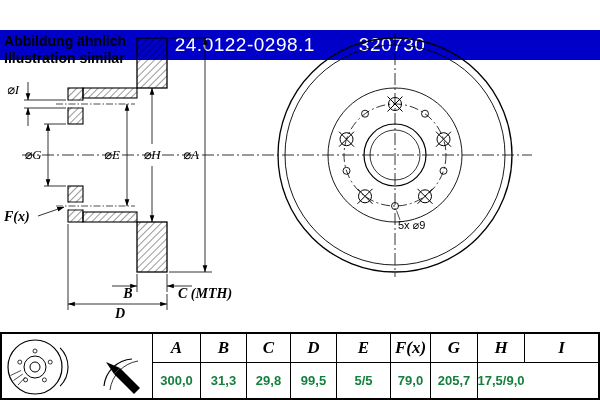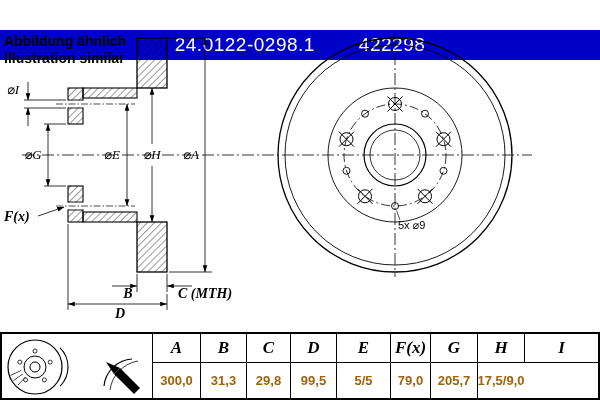--- a/index.html
+++ b/index.html
@@ -13,32 +13,32 @@
   .dim{font:italic 13px "Liberation Serif","DejaVu Sans",serif;fill:#000;}
   .dimb{font:italic bold 14px "Liberation Serif","DejaVu Sans",serif;fill:#000;}
   .holes{font:11px "Liberation Sans","DejaVu Sans",sans-serif;fill:#000;}
   .spec-table{position:absolute;left:0;top:332px;width:600px;height:68px;box-sizing:border-box;
         border:2px solid #000;display:grid;
         grid-template-columns:150px 48px 46px 44px 46px 54px 40px 47px 47px 1fr;
         grid-template-rows:29px 1fr;background:#fff;}
   .icon-cell{grid-row:1/3;grid-column:1;position:relative;}
   .cell{display:flex;align-items:center;justify-content:center;border-left:1px solid #000;}
   .hcell{border-bottom:1px solid #000;font:italic bold 17px "Liberation Serif",serif;color:#000;}
-  .vcell{font:bold 13px "Liberation Sans",sans-serif;color:#a16207;}
+  .vcell{font:bold 13px "Liberation Sans",sans-serif;color:#15803d;}
   .disc-ico{position:absolute;left:3px;top:2px;}
   .tool-ico{position:absolute;right:4px;bottom:2px;}
 </style>
 </head>
 <body>
 
 <div class="page">
 
   <div class="titlebar" style="background: rgb(0, 0, 200);">
     <span>24.0122-0298.1</span>
-    <span>422298</span>
+    <span>320730</span>
   </div>
 
   <div class="note">
     <div>Abbildung ähnlich</div>
     <div>Illustration similar</div>
   </div>
 
   <svg class="drawing" width="600" height="302" viewBox="0 0 600 302">
     <defs>
       <pattern id="hatch" width="5" height="5" patternUnits="userSpaceOnUse" patternTransform="rotate(45)">

